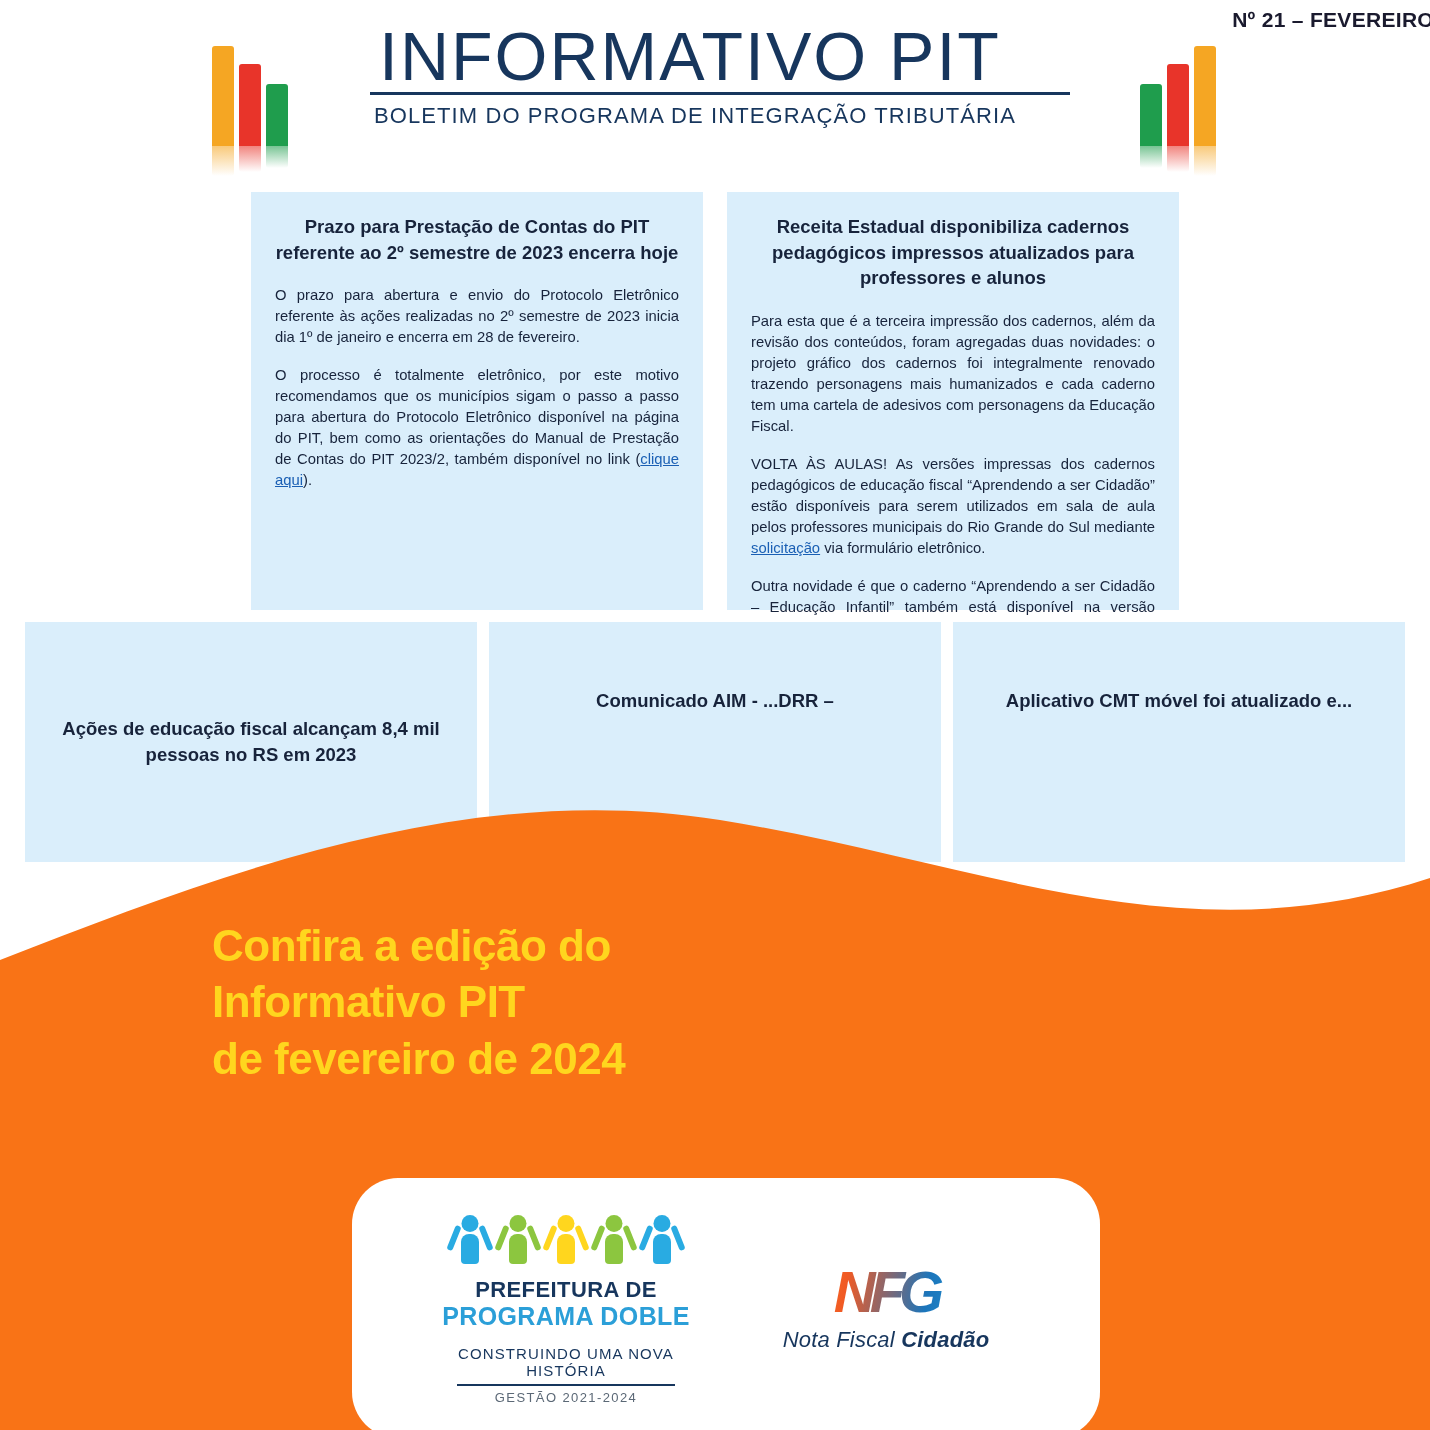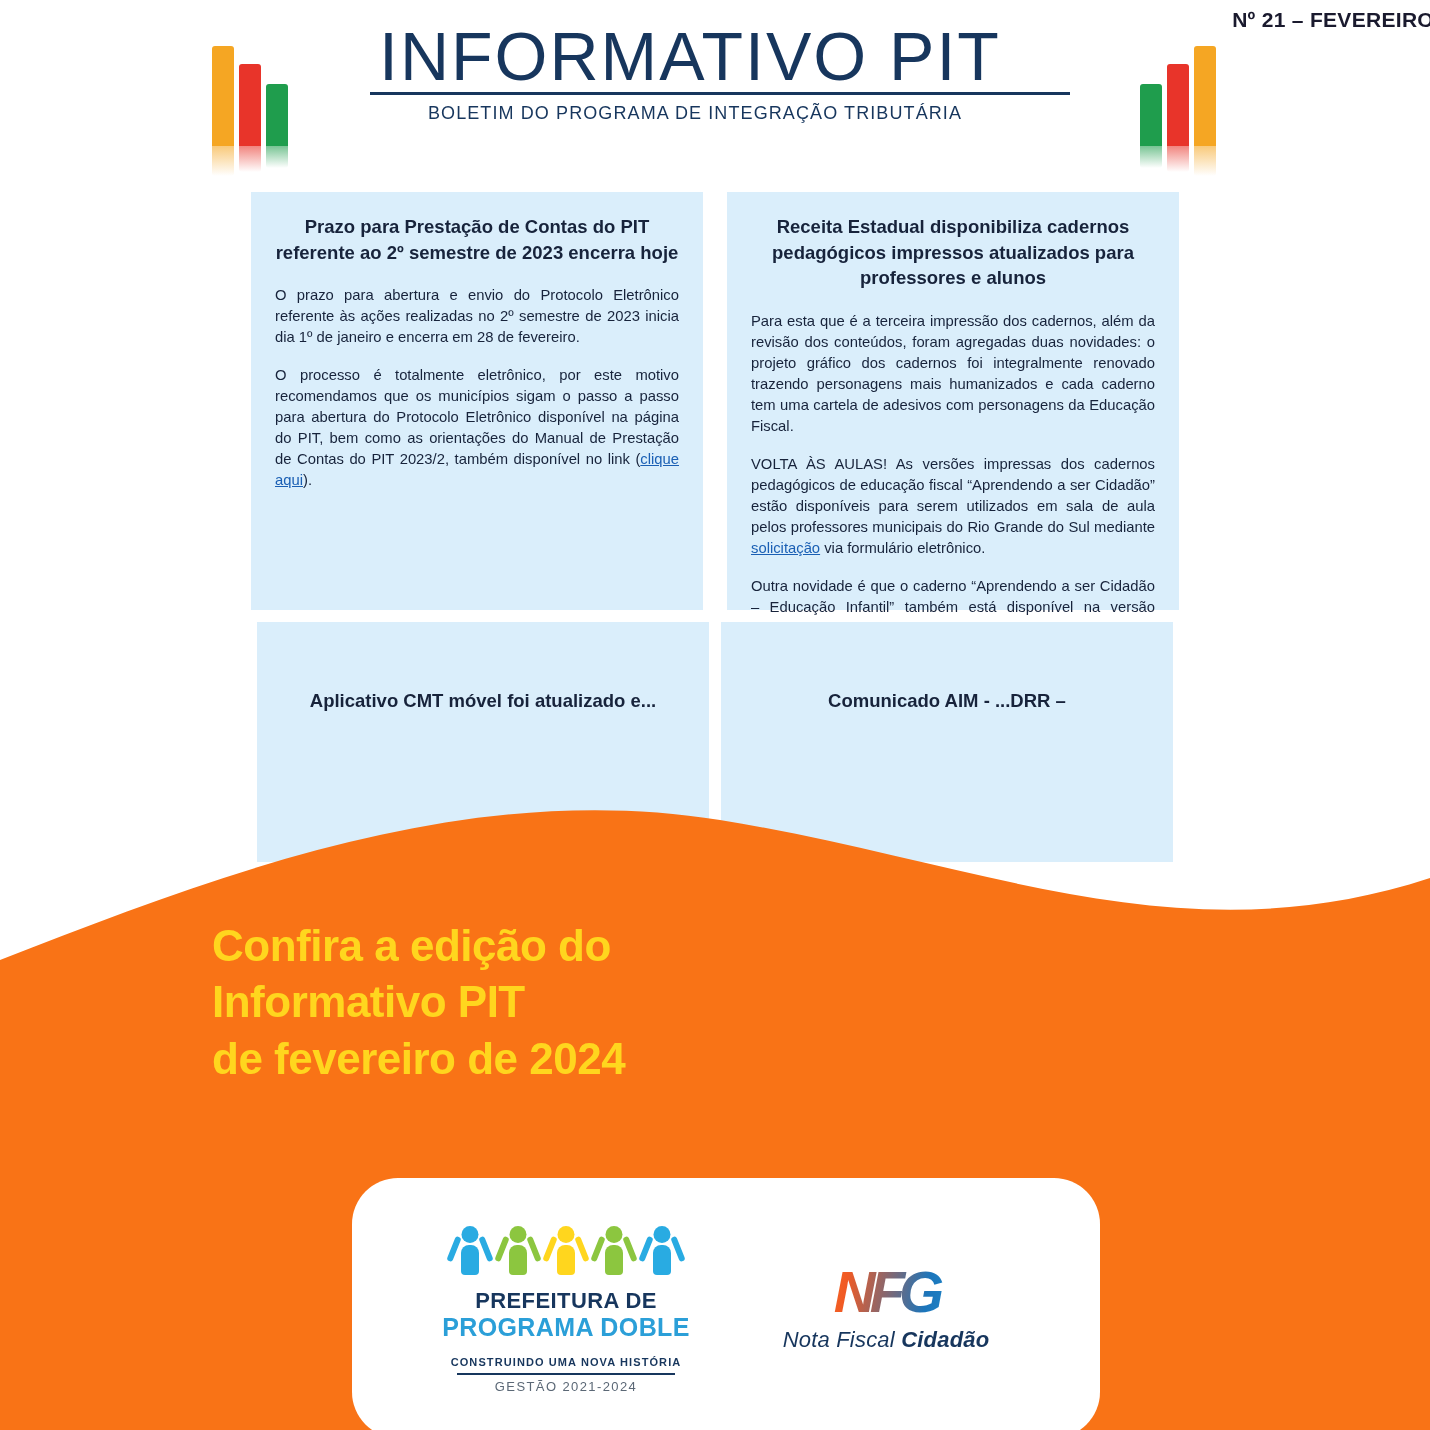--- a/index.html
+++ b/index.html
@@ -48,21 +48,21 @@
     padding-right: 60px;
   }
   .logo-rule {
     height: 3px;
     background: #17365d;
     width: 700px;
     margin: 2px auto 0 auto;
     margin-left: 170px;
   }
   .logo-sub {
-    font-size: 18px;
+    font-size: 22px;
     color: #17365d;
     letter-spacing: 1.1px;
     margin-top: 8px;
     padding-left: 160px;
     padding-right: 50px;
   }
 
   
   .bars {
     position: absolute;
@@ -223,21 +223,21 @@
   .person .arm-r { right: 3px; transform: rotate(-22deg); }
   .pref-line1 {
     font-size: 22px; font-weight: bold; color: #17365d; letter-spacing: 0.4px;
     margin-top: 4px;
   }
   .pref-line2 {
     font-size: 25px; font-weight: bold; color: #2b9fd8; letter-spacing: 0.4px;
     line-height: 1.05;
   }
   .pref-line3 {
-    font-size: 11px; font-weight: bold; color: #17365d; letter-spacing: 1.1px;
+    font-size: 15px; font-weight: normal; color: #17365d; letter-spacing: 1.1px;
     margin-top: 15px;
   }
   .pref-rule { height: 2px; background: #17365d; margin: 5px 16px 0 16px; }
   .pref-line4 {
     font-size: 13px; color: #5b6876; letter-spacing: 1.4px; margin-top: 4px;
   }
 
   
   .nfg-logo { width: 250px; text-align: center; }
   .nfg-mark {
@@ -307,27 +307,30 @@
     <h3>Receita Estadual disponibiliza cadernos pedagógicos impressos atualizados para professores e alunos</h3>
     <p>Para esta que é a terceira impressão dos cadernos, além da revisão dos conteúdos, foram agregadas duas novidades: o projeto gráfico dos cadernos foi integralmente renovado trazendo personagens mais humanizados e cada caderno tem uma cartela de adesivos com personagens da Educação Fiscal.</p>
     <p><span>VOLTA ÀS AULAS! As versões impressas dos cadernos pedagógicos de educação fiscal “Aprendendo a ser Cidadão” estão disponíveis para serem utilizados em sala de aula pelos professores municipais do Rio Grande do Sul mediante </span><a href="#">solicitação</a><span> via formulário eletrônico.</span></p>
     <p>Outra novidade é que o caderno “Aprendendo a ser Cidadão – Educação Infantil” também está disponível na versão impressa.</p>
   </div>
 
 </div>
 
 <div class="cards-bottom">
 
+  <div class="card card-bot center-txt">
+    <h3>Ações de educação fiscal alcançam 8,4 mil pessoas no RS em 2023</h3>
+  </div>
+
+  <div class="card card-bot sm">
+    <h3>Comunicado AIM - ...DRR –</h3>
+  </div>
 
   <div class="card card-bot sm">
     <h3>Aplicativo CMT móvel foi atualizado e...</h3>
-  </div>
-
-  <div class="card card-bot sm">
-    <h3>Comunicado AIM - ...DRR –</h3>
   </div>
 
 </div>
 
 <div class="wave-wrap">
   <svg class="wave-svg" viewBox="0 0 1430 720" preserveAspectRatio="none">
     <path d="M0,250 C230,160 470,70 720,110 C980,152 1180,250 1430,168 L1430,720 L0,720 Z" fill="#f97316"></path>
   </svg>
 
   <div class="promo">

